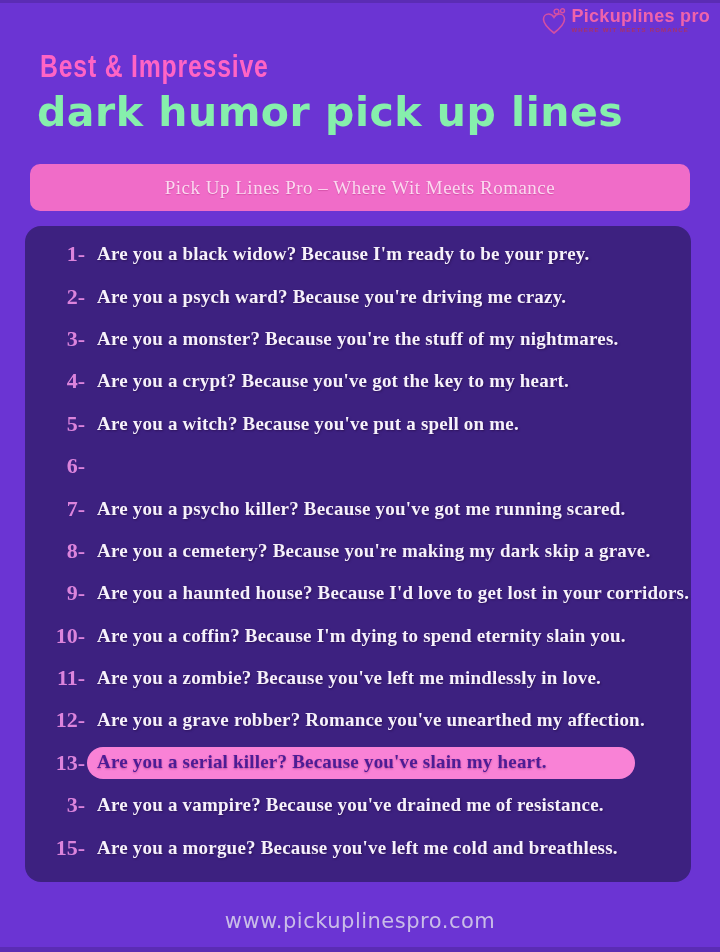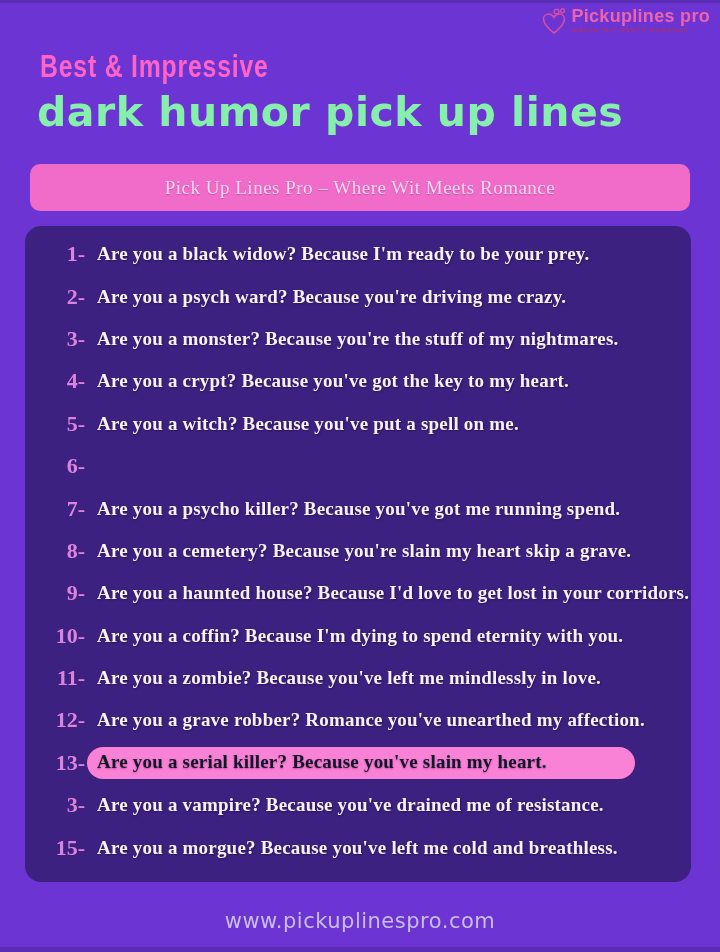--- a/index.html
+++ b/index.html
@@ -57,21 +57,21 @@
   }
   .txt {
     font-family:"Liberation Serif", serif; font-weight:bold;
     font-size:19px; color:#F6F1FB; letter-spacing:.2px;
     text-shadow:1px 1px 2px rgba(35,8,60,.55);
     white-space:nowrap;
   }
   .txt.hl {
     background:#F982D6; border-radius:17px;
     padding:4px 12px 6px 10px; margin-left:-10px;
-    min-width:548px; color:#0f172a;
+    min-width:548px; color:#4c1d95;
     text-shadow:0 1px 2px rgba(150,30,110,.5);
   }
 
   
   .footer {
     position:absolute; left:0; right:0; top:909px; text-align:center;
     font-family:"DejaVu Sans", sans-serif;
     font-size:21px; font-weight:normal; color:#C9BCE8; letter-spacing:.5px;
   }
 </style>
@@ -120,33 +120,33 @@
         </div>
         <div class="row">
           <span class="num">5-</span>
           <span class="txt">Are you a witch? Because you've put a spell on me.</span>
         </div>
         <div class="row">
           <span class="num">6-</span>
         </div>
         <div class="row">
           <span class="num">7-</span>
-          <span class="txt">Are you a psycho killer? Because you've got me running spend.</span>
+          <span class="txt">Are you a psycho killer? Because you've got me running scared.</span>
         </div>
         <div class="row">
           <span class="num">8-</span>
-          <span class="txt">Are you a cemetery? Because you're slain my heart skip a grave.</span>
+          <span class="txt">Are you a cemetery? Because you're making my dark skip a grave.</span>
         </div>
         <div class="row">
           <span class="num">9-</span>
           <span class="txt">Are you a haunted house? Because I'd love to get lost in your corridors.</span>
         </div>
         <div class="row">
           <span class="num">10-</span>
-          <span class="txt">Are you a coffin? Because I'm dying to spend eternity with you.</span>
+          <span class="txt">Are you a coffin? Because I'm dying to spend eternity slain you.</span>
         </div>
         <div class="row">
           <span class="num">11-</span>
           <span class="txt">Are you a zombie? Because you've left me mindlessly in love.</span>
         </div>
         <div class="row">
           <span class="num">12-</span>
           <span class="txt">Are you a grave robber? Romance you've unearthed my affection.</span>
         </div>
         <div class="row">

